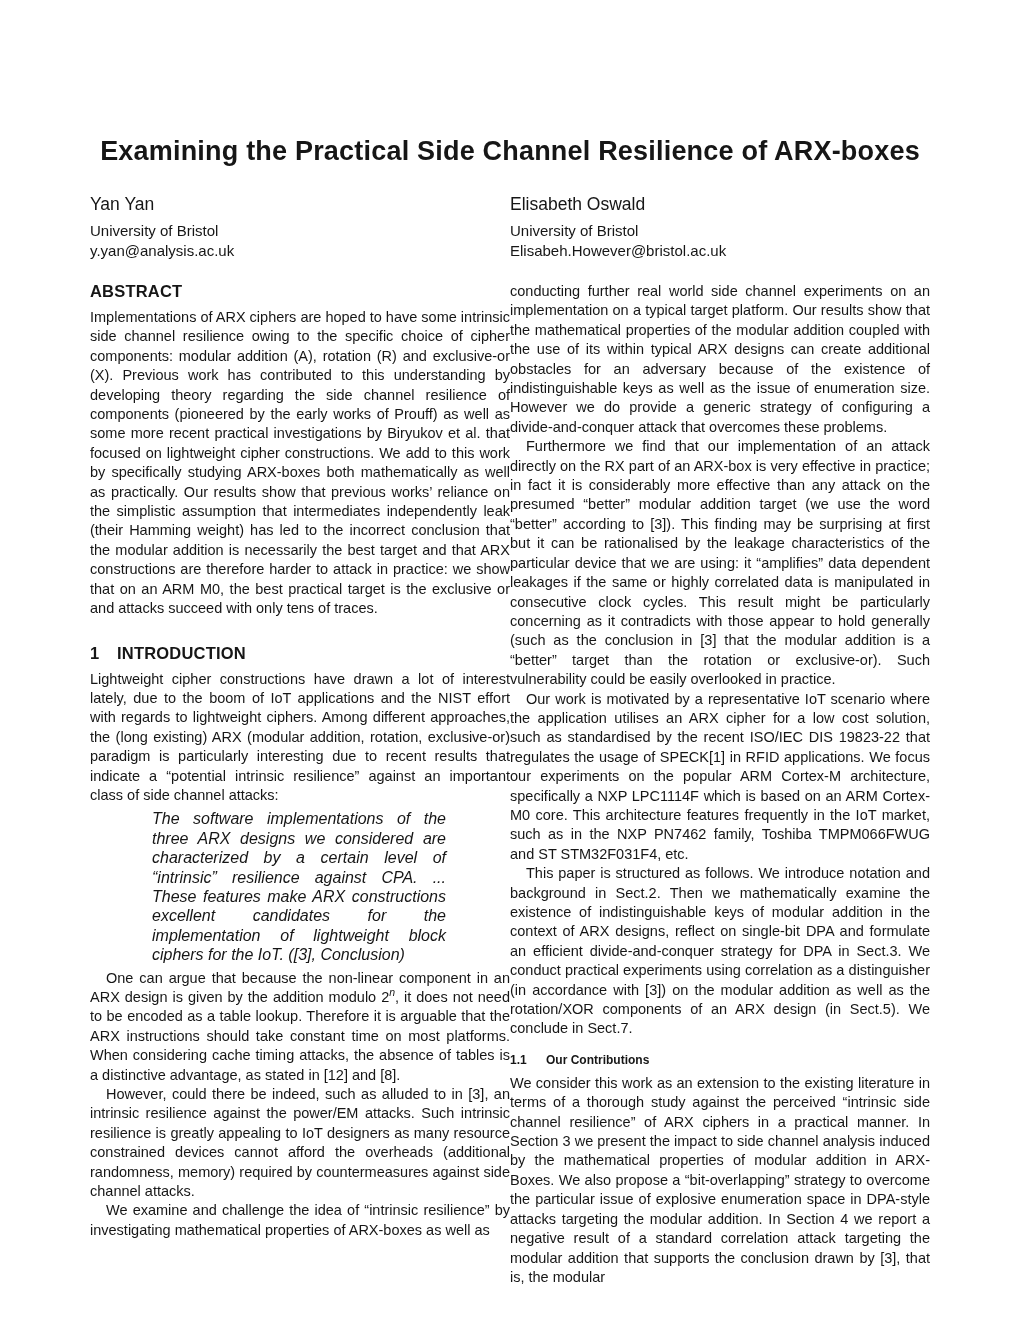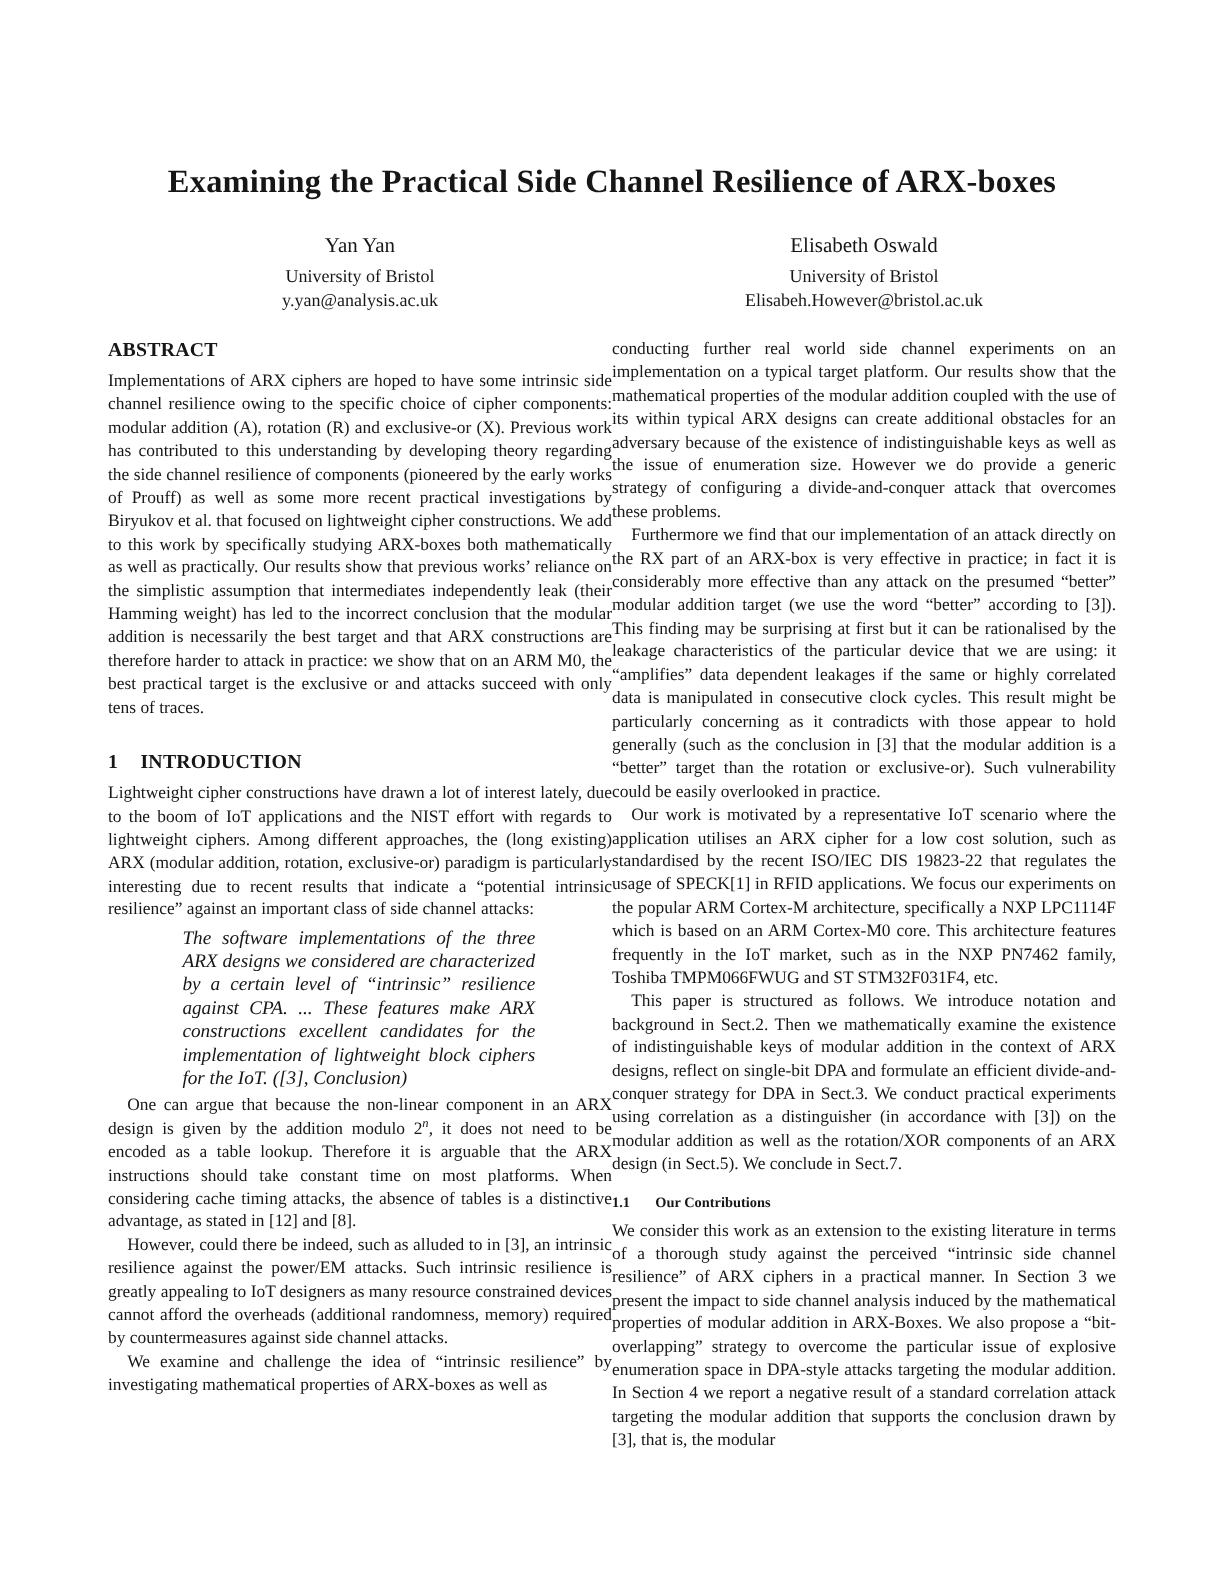--- a/index.html
+++ b/index.html
@@ -7,39 +7,38 @@
     padding: 0;
     background: #e8e8e8;
   }
   .page {
     position: relative;
     width: 1020px;
     height: 1320px;
     margin: 0 auto;
     background: #ffffff;
     color: #161616;
-    font-family: Liberation Serif, serif;
+    font-family: Liberation Sans, sans-serif;
     box-sizing: border-box;
     overflow: hidden;
   }
   .title {
     margin: 0;
     padding-top: 136px;
     text-align: center;
     font-size: 27px;
     font-weight: 700;
     letter-spacing: 0.2px;
   }
   .authors {
     display: flex;
     margin: 27px 90px 0 90px;
   }
   .author {
     flex: 1;
-    text-align: center;
   }
   .author-name {
     font-size: 17.5px;
     margin-bottom: 6px;
   }
   .author-affil, .author-email {
     font-size: 15px;
     line-height: 20px;
   }
   .columns {

